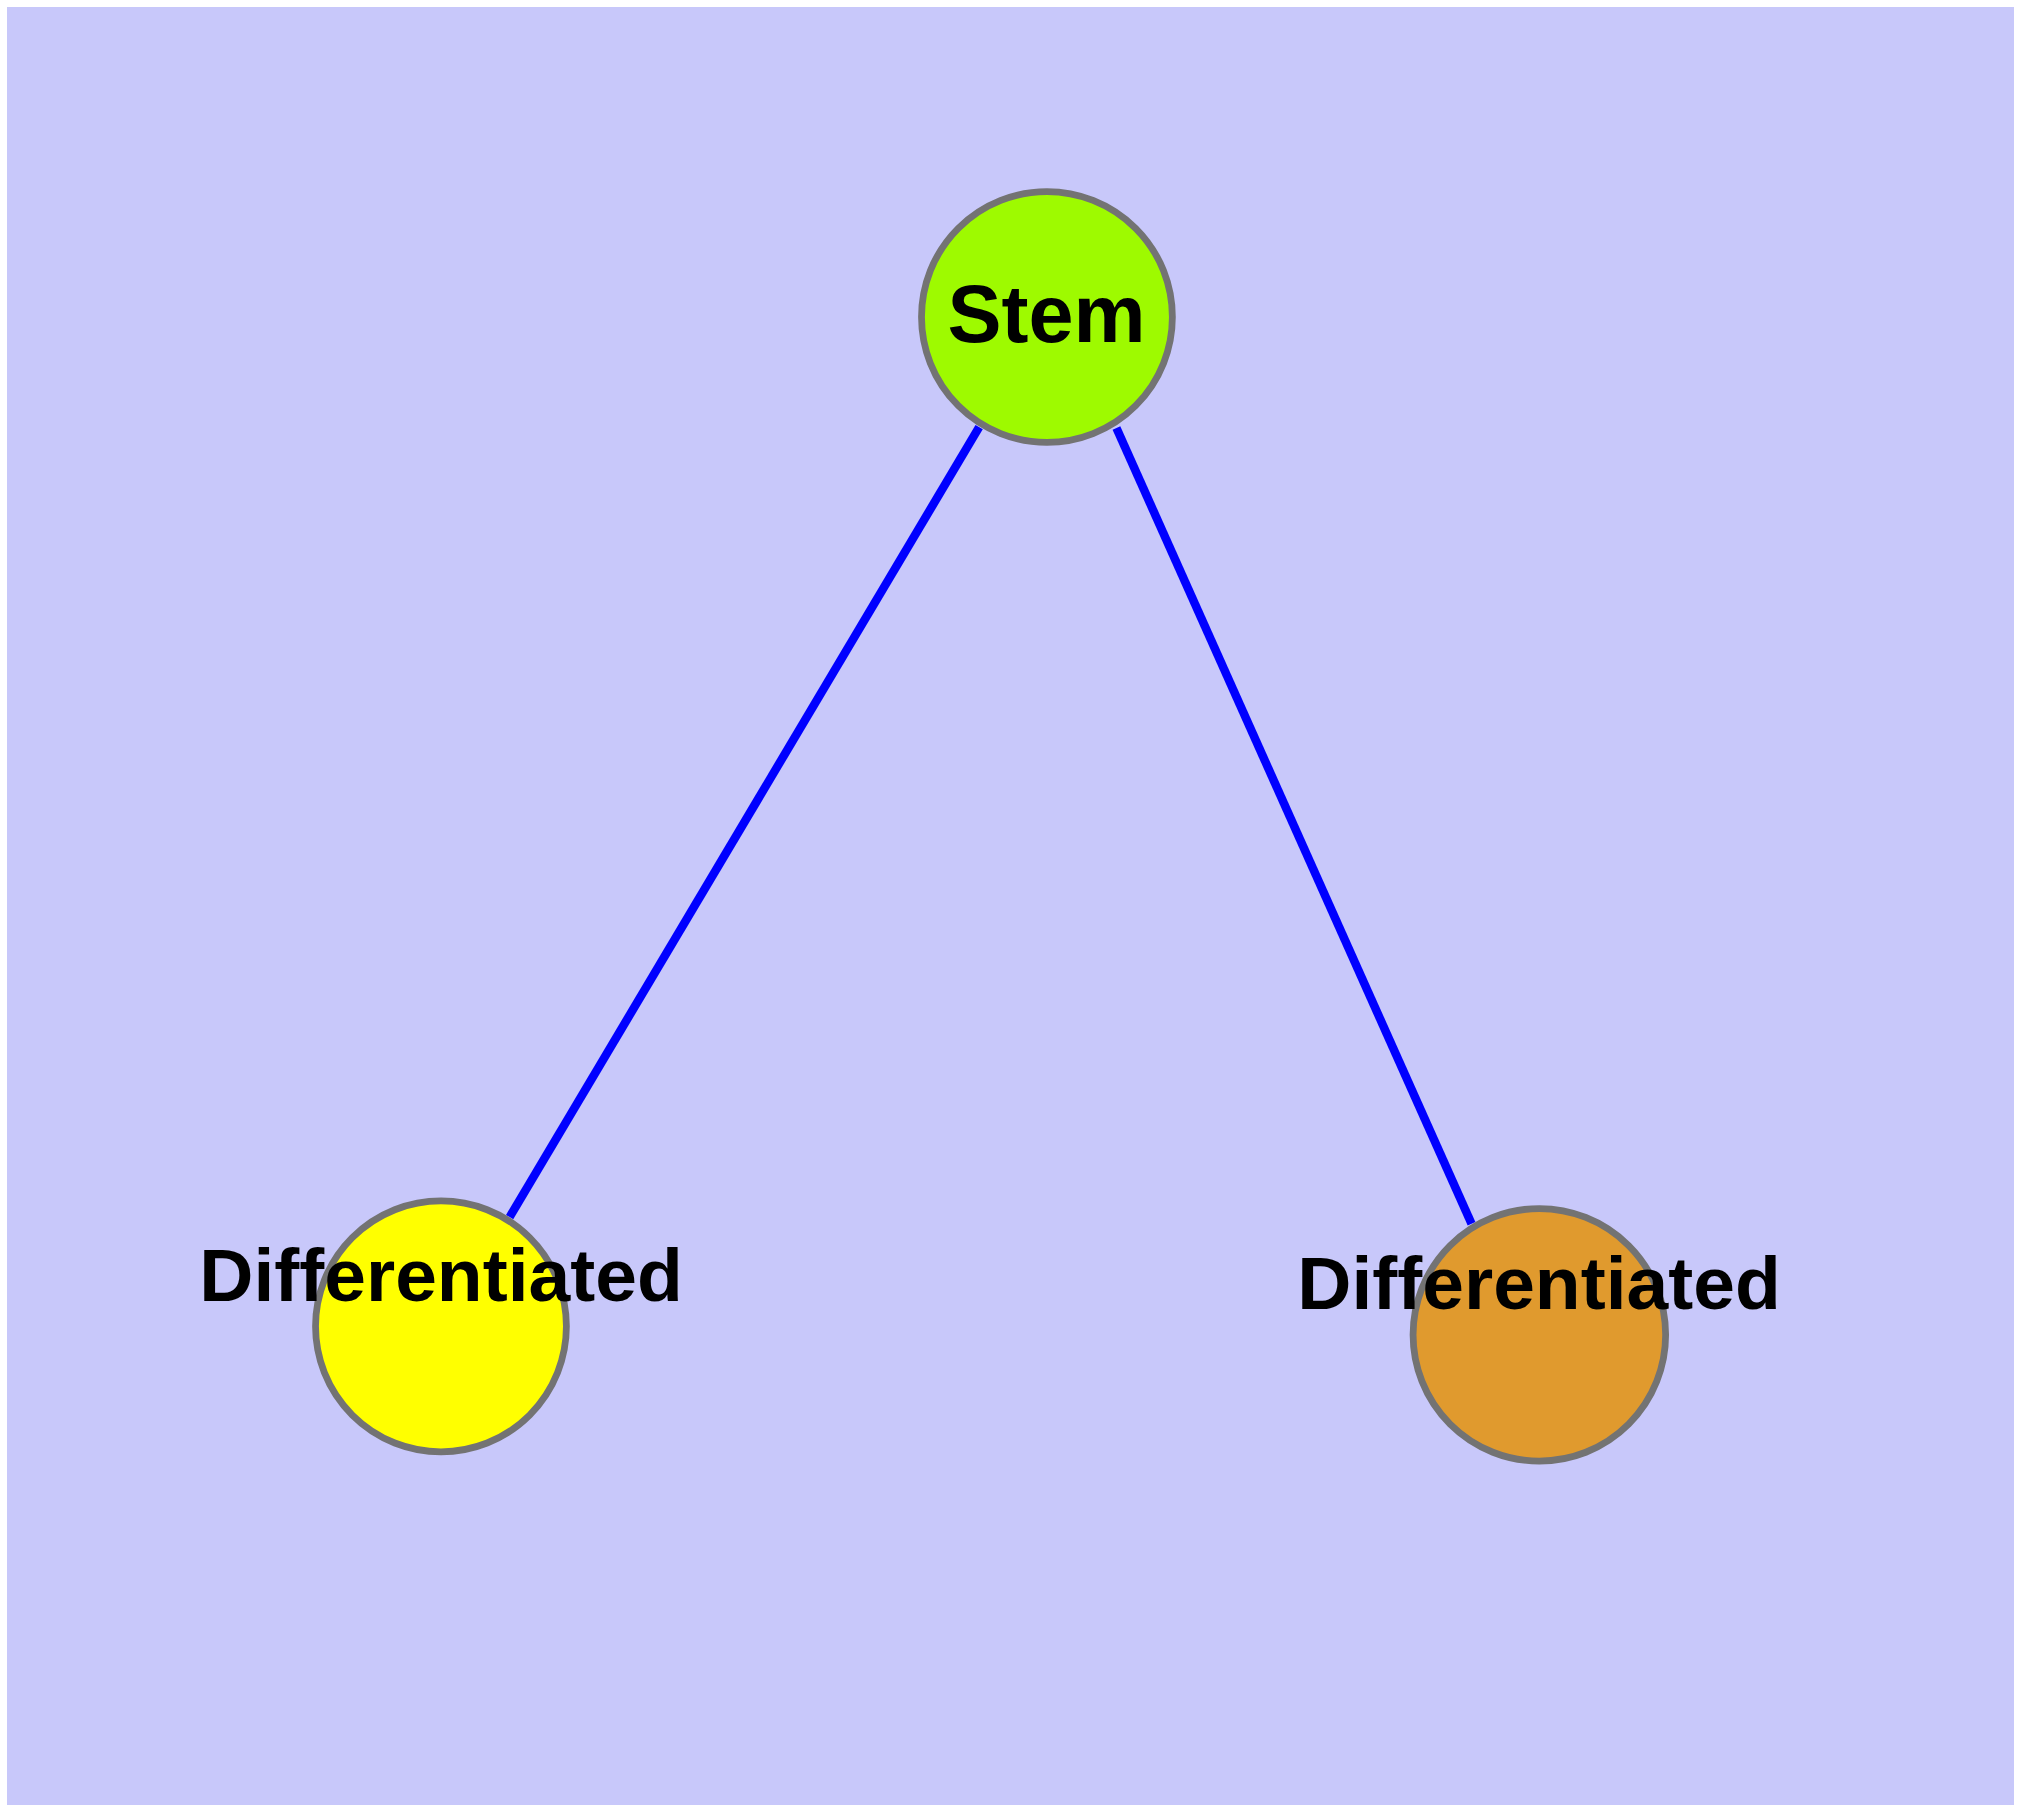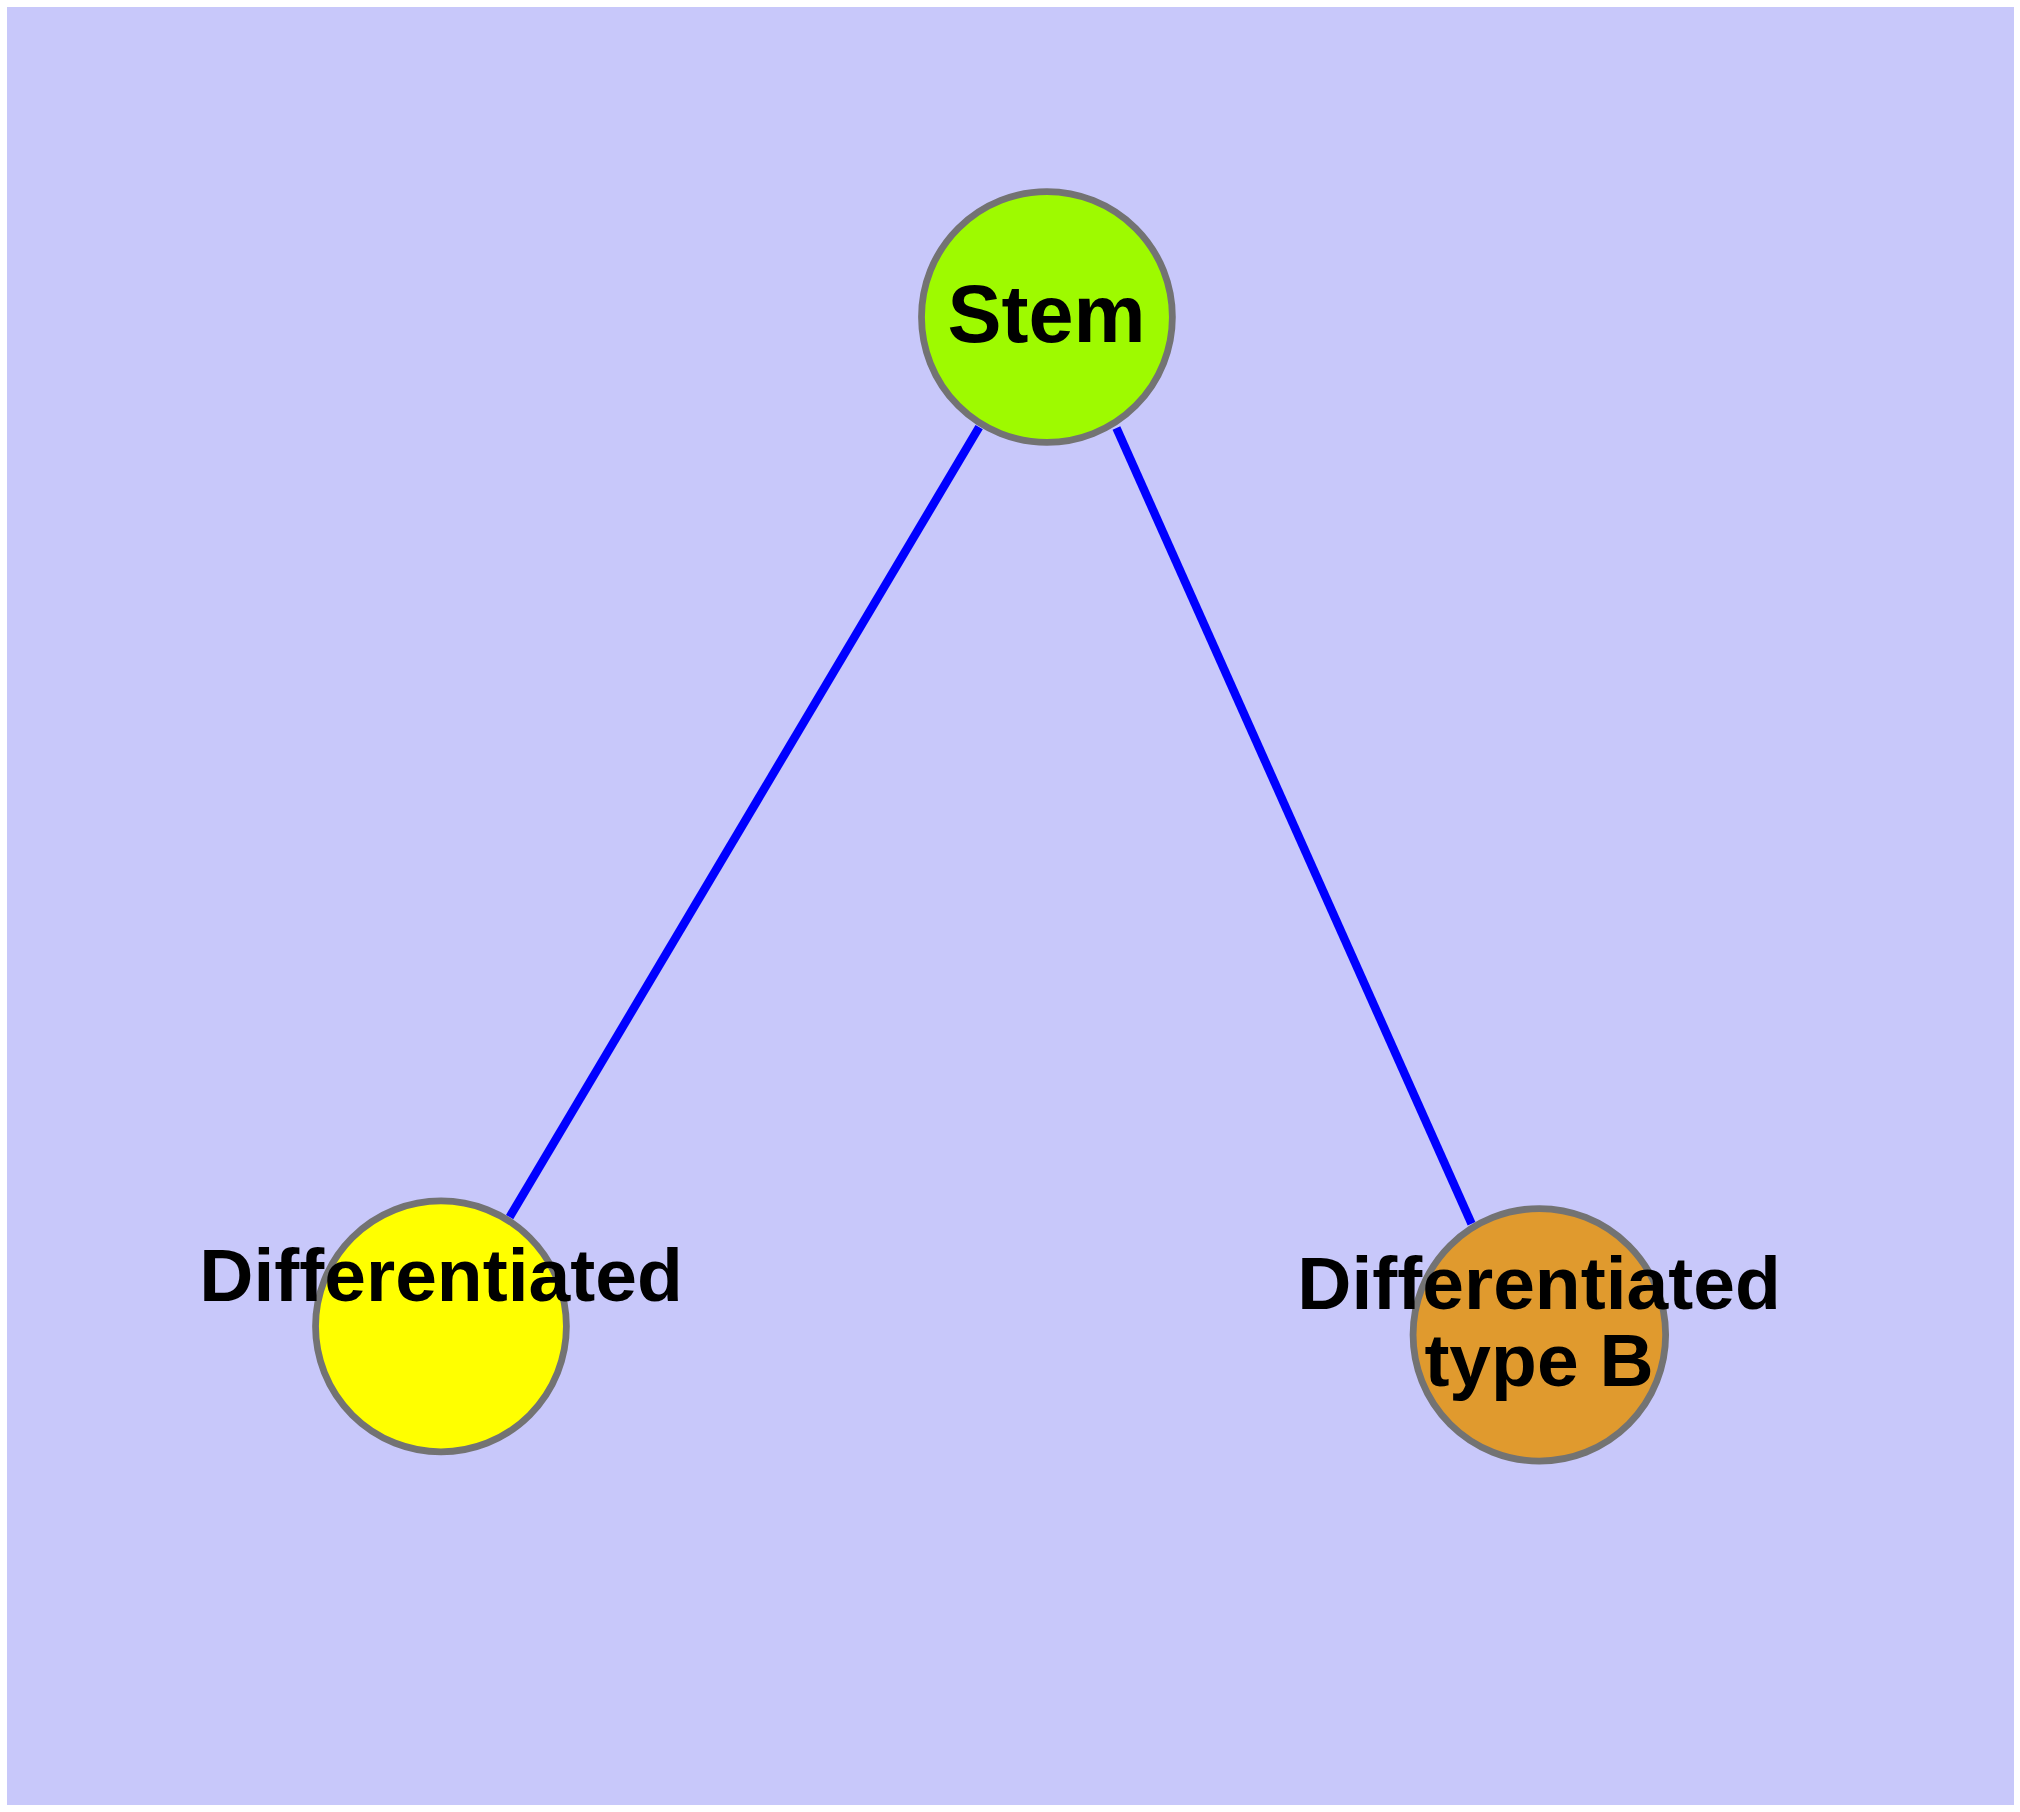--- a/index.html
+++ b/index.html
@@ -73,16 +73,16 @@
 
     <circle cx="1235" cy="374" r="148" fill="#9efa00" stroke="#737373" stroke-width="8"></circle>
     <circle cx="520" cy="1565" r="148" fill="#ffff00" stroke="#737373" stroke-width="8"></circle>
     <circle cx="1816" cy="1575" r="149" fill="#e09a2e" stroke="#737373" stroke-width="8"></circle>
   </svg>
 
   <div id="label-stem" class="node-label">Stem</div>
 
   <div id="label-diff-a" class="node-label"><span>Differentiated</span><br></div>
 
-  <div id="label-diff-b" class="node-label"><span>Differentiated</span><br><span>type B</span></div>
+  <div id="label-diff-b" class="node-label"><span>Differentiated</span><br></div>
 
 </div>
 
 
 </body></html>

